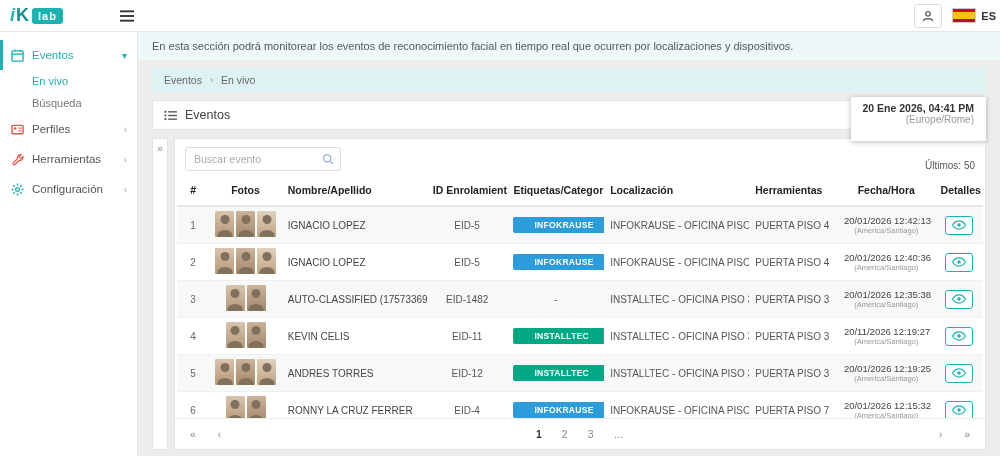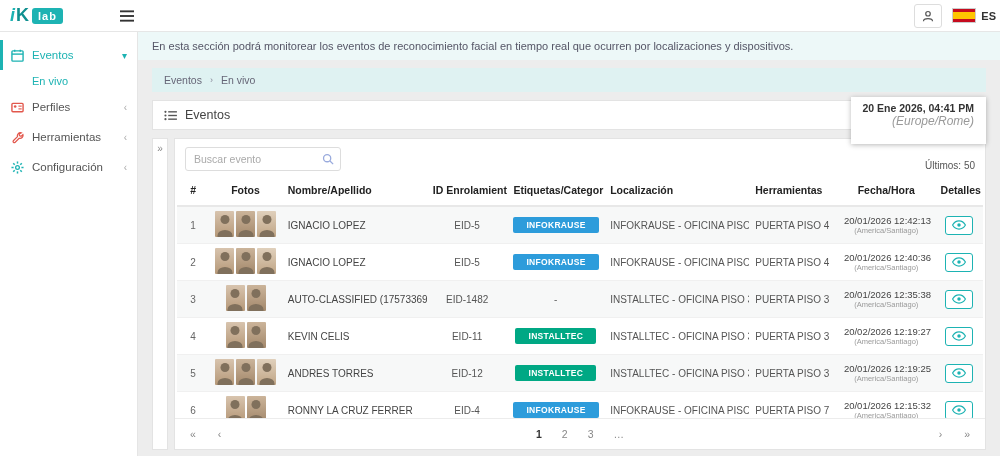--- a/index.html
+++ b/index.html
@@ -42,21 +42,21 @@
 
   .main{flex:1;background:#ededed;display:flex;flex-direction:column;min-width:0;justify-content:center;}
   .intro{background:#edf8f8;color:#556;font-size:11px;padding:8px 14px;flex:0 0 auto;}
   .breadcrumb{margin:8px 14px 0;background:#dff2f2;padding:6px 12px;font-size:10.5px;color:#667;display:flex;gap:8px;align-items:center;flex:0 0 auto;}
   .bc-sep{color:#889;font-size:9px;}
 
   
   .panel-header{margin:8px 14px 0;background:#fff;border:1px solid #e3e3e3;padding:7px 10px;display:flex;align-items:center;gap:8px;position:relative;font-size:12.5px;color:#444;flex:0 0 auto;}
   .datetime-card{position:absolute;right:-1px;top:-4px;background:#fff;box-shadow:0 1px 5px rgba(0,0,0,.28);padding:5px 12px 16px;text-align:right;}
   .dt-main{font-size:10.5px;font-weight:bold;color:#333;}
-  .dt-tz{font-size:12px;color:#999;font-style:italic;}
+  .dt-tz{font-size:10px;color:#999;}
 
   .panel-body{display:flex;margin:8px 14px 6px;flex:1;min-height:0;gap:6px;}
   .collapse-strip{width:16px;background:#fff;border:1px solid #e3e3e3;text-align:center;font-size:10px;color:#888;padding-top:4px;cursor:pointer;flex:0 0 auto;}
   .content-card{flex:1;background:#fff;border:1px solid #e3e3e3;display:flex;flex-direction:column;min-width:0;}
 
   .toolbar{display:flex;align-items:flex-end;justify-content:space-between;padding:8px 10px 4px;flex:0 0 auto;}
   .search-box{position:relative;width:156px;}
   .search-input{width:100%;border:1px solid #ddd;border-radius:3px;padding:5px 24px 5px 8px;font-size:10.5px;color:#555;outline:none;font-family:inherit;}
   .search-input::placeholder{color:#aaa;}
   .search-icon{position:absolute;right:6px;top:5px;}
@@ -71,21 +71,21 @@
   tbody tr:nth-child(odd){background:#f7f8f8;}
   td.c-num{text-align:center;color:#666;}
   td.c-fotos,td.c-eid,td.c-tag,td.c-det{text-align:center;}
   td.c-name{color:#444;}
   .photos{display:inline-flex;gap:2px;}
   .photo{width:19px;height:26px;background:linear-gradient(#d8c4ae,#b59878);position:relative;border-radius:1px;overflow:hidden;display:inline-block;}
   .photo::before{content:"";position:absolute;top:4px;left:50%;transform:translateX(-50%);width:9px;height:9px;border-radius:50%;background:#80705c;}
   .photo::after{content:"";position:absolute;bottom:-4px;left:50%;transform:translateX(-50%);width:15px;height:11px;border-radius:50% 50% 0 0;background:#80705c;}
   .photo.p1{background:linear-gradient(#cbb49a,#a3886b);}
   .photo.p2{background:linear-gradient(#e0d0bc,#c0a585);}
-  .badge{display:inline-block;color:#fff;font-size:8.5px;font-weight:bold;padding:3px 13px;border-radius:2px;letter-spacing:.3px;}
+  .badge{display:inline-block;color:#fff;font-size:8.5px;font-weight:bold;padding:3px 21px;border-radius:2px;letter-spacing:.3px;}
   .badge.none{color:#666;background:transparent !important;font-weight:normal;font-size:10px;padding:0;}
   .dtv{font-size:9.5px;color:#444;text-align:center;}
   .tzv{font-size:7.5px;color:#999;text-align:center;}
   .eye-btn{border:1px solid var(--teal);background:#fff;border-radius:3px;width:28px;height:19px;display:inline-flex;align-items:center;justify-content:center;cursor:pointer;padding:0;}
 
   
   .pagination{border-top:1px solid #ececec;display:flex;align-items:center;padding:8px 12px;font-size:10.5px;color:#888;margin-top:auto;flex:0 0 auto;}
   .pg-left,.pg-right{display:flex;gap:16px;}
   .pg-center{flex:1;display:flex;justify-content:center;gap:14px;align-items:center;}
   .pg-item{cursor:pointer;padding:1px 3px;}
@@ -136,20 +136,21 @@
               <rect x="1" y="2" width="12" height="11" rx="1" fill="none" stroke="#1db3b3" stroke-width="1.5"></rect>
               <line x1="1" y1="5.5" x2="13" y2="5.5" stroke="#1db3b3" stroke-width="1.5"></line>
               <line x1="4" y1="0.8" x2="4" y2="3" stroke="#1db3b3" stroke-width="1.5"></line>
               <line x1="10" y1="0.8" x2="10" y2="3" stroke="#1db3b3" stroke-width="1.5"></line>
             </svg>
         </span>
         <span>Eventos</span>
         <span class="chev">▾</span>
       </div>
       <div class="sub sub-active">En vivo</div>
+      <div class="sub sub-normal">Búsqueda</div>
 
       <div class="si">
         <span class="icon">
           <svg width="13" height="13" viewBox="0 0 14 14">
               <rect x="1" y="2.5" width="12" height="9" rx="1" fill="none" stroke="#e2574c" stroke-width="1.5"></rect>
               <circle cx="4.5" cy="6" r="1.4" fill="#e2574c"></circle>
               <line x1="8" y1="5.5" x2="11.5" y2="5.5" stroke="#e2574c" stroke-width="1.2"></line>
               <line x1="8" y1="8.5" x2="11.5" y2="8.5" stroke="#e2574c" stroke-width="1.2"></line>
             </svg>
         </span>
@@ -344,21 +345,21 @@
     <td class="c-fotos"><span class="photos">
                         <span class="photo p0"></span>
                         <span class="photo p1"></span>
                       </span></td>
     <td class="c-name">KEVIN CELIS</td>
     <td class="c-eid">EID-11</td>
     <td class="c-tag"><span class="badge" style="background: rgb(0, 168, 132);">INSTALLTEC</span></td>
     <td class="c-loc">INSTALLTEC - OFICINA PISO 3</td>
     <td class="c-dev">PUERTA PISO 3</td>
     <td class="c-date">
-      <div class="dtv">20/02/2026 12:19:27</div>
+      <div class="dtv">20/11/2026 12:19:27</div>
       <div class="tzv">(America/Santiago)</div>
     </td>
     <td class="c-det">
       <button class="eye-btn">
         <span class="icon">
           <svg width="14" height="10" viewBox="0 0 24 16">
                             <path d="M12 1 C5 1 1 8 1 8 C1 8 5 15 12 15 C19 15 23 8 23 8 C23 8 19 1 12 1 Z" fill="none" stroke="#1db3b3" stroke-width="2"></path>
                             <circle cx="12" cy="8" r="3" fill="#1db3b3"></circle>
                           </svg>
         </span>

